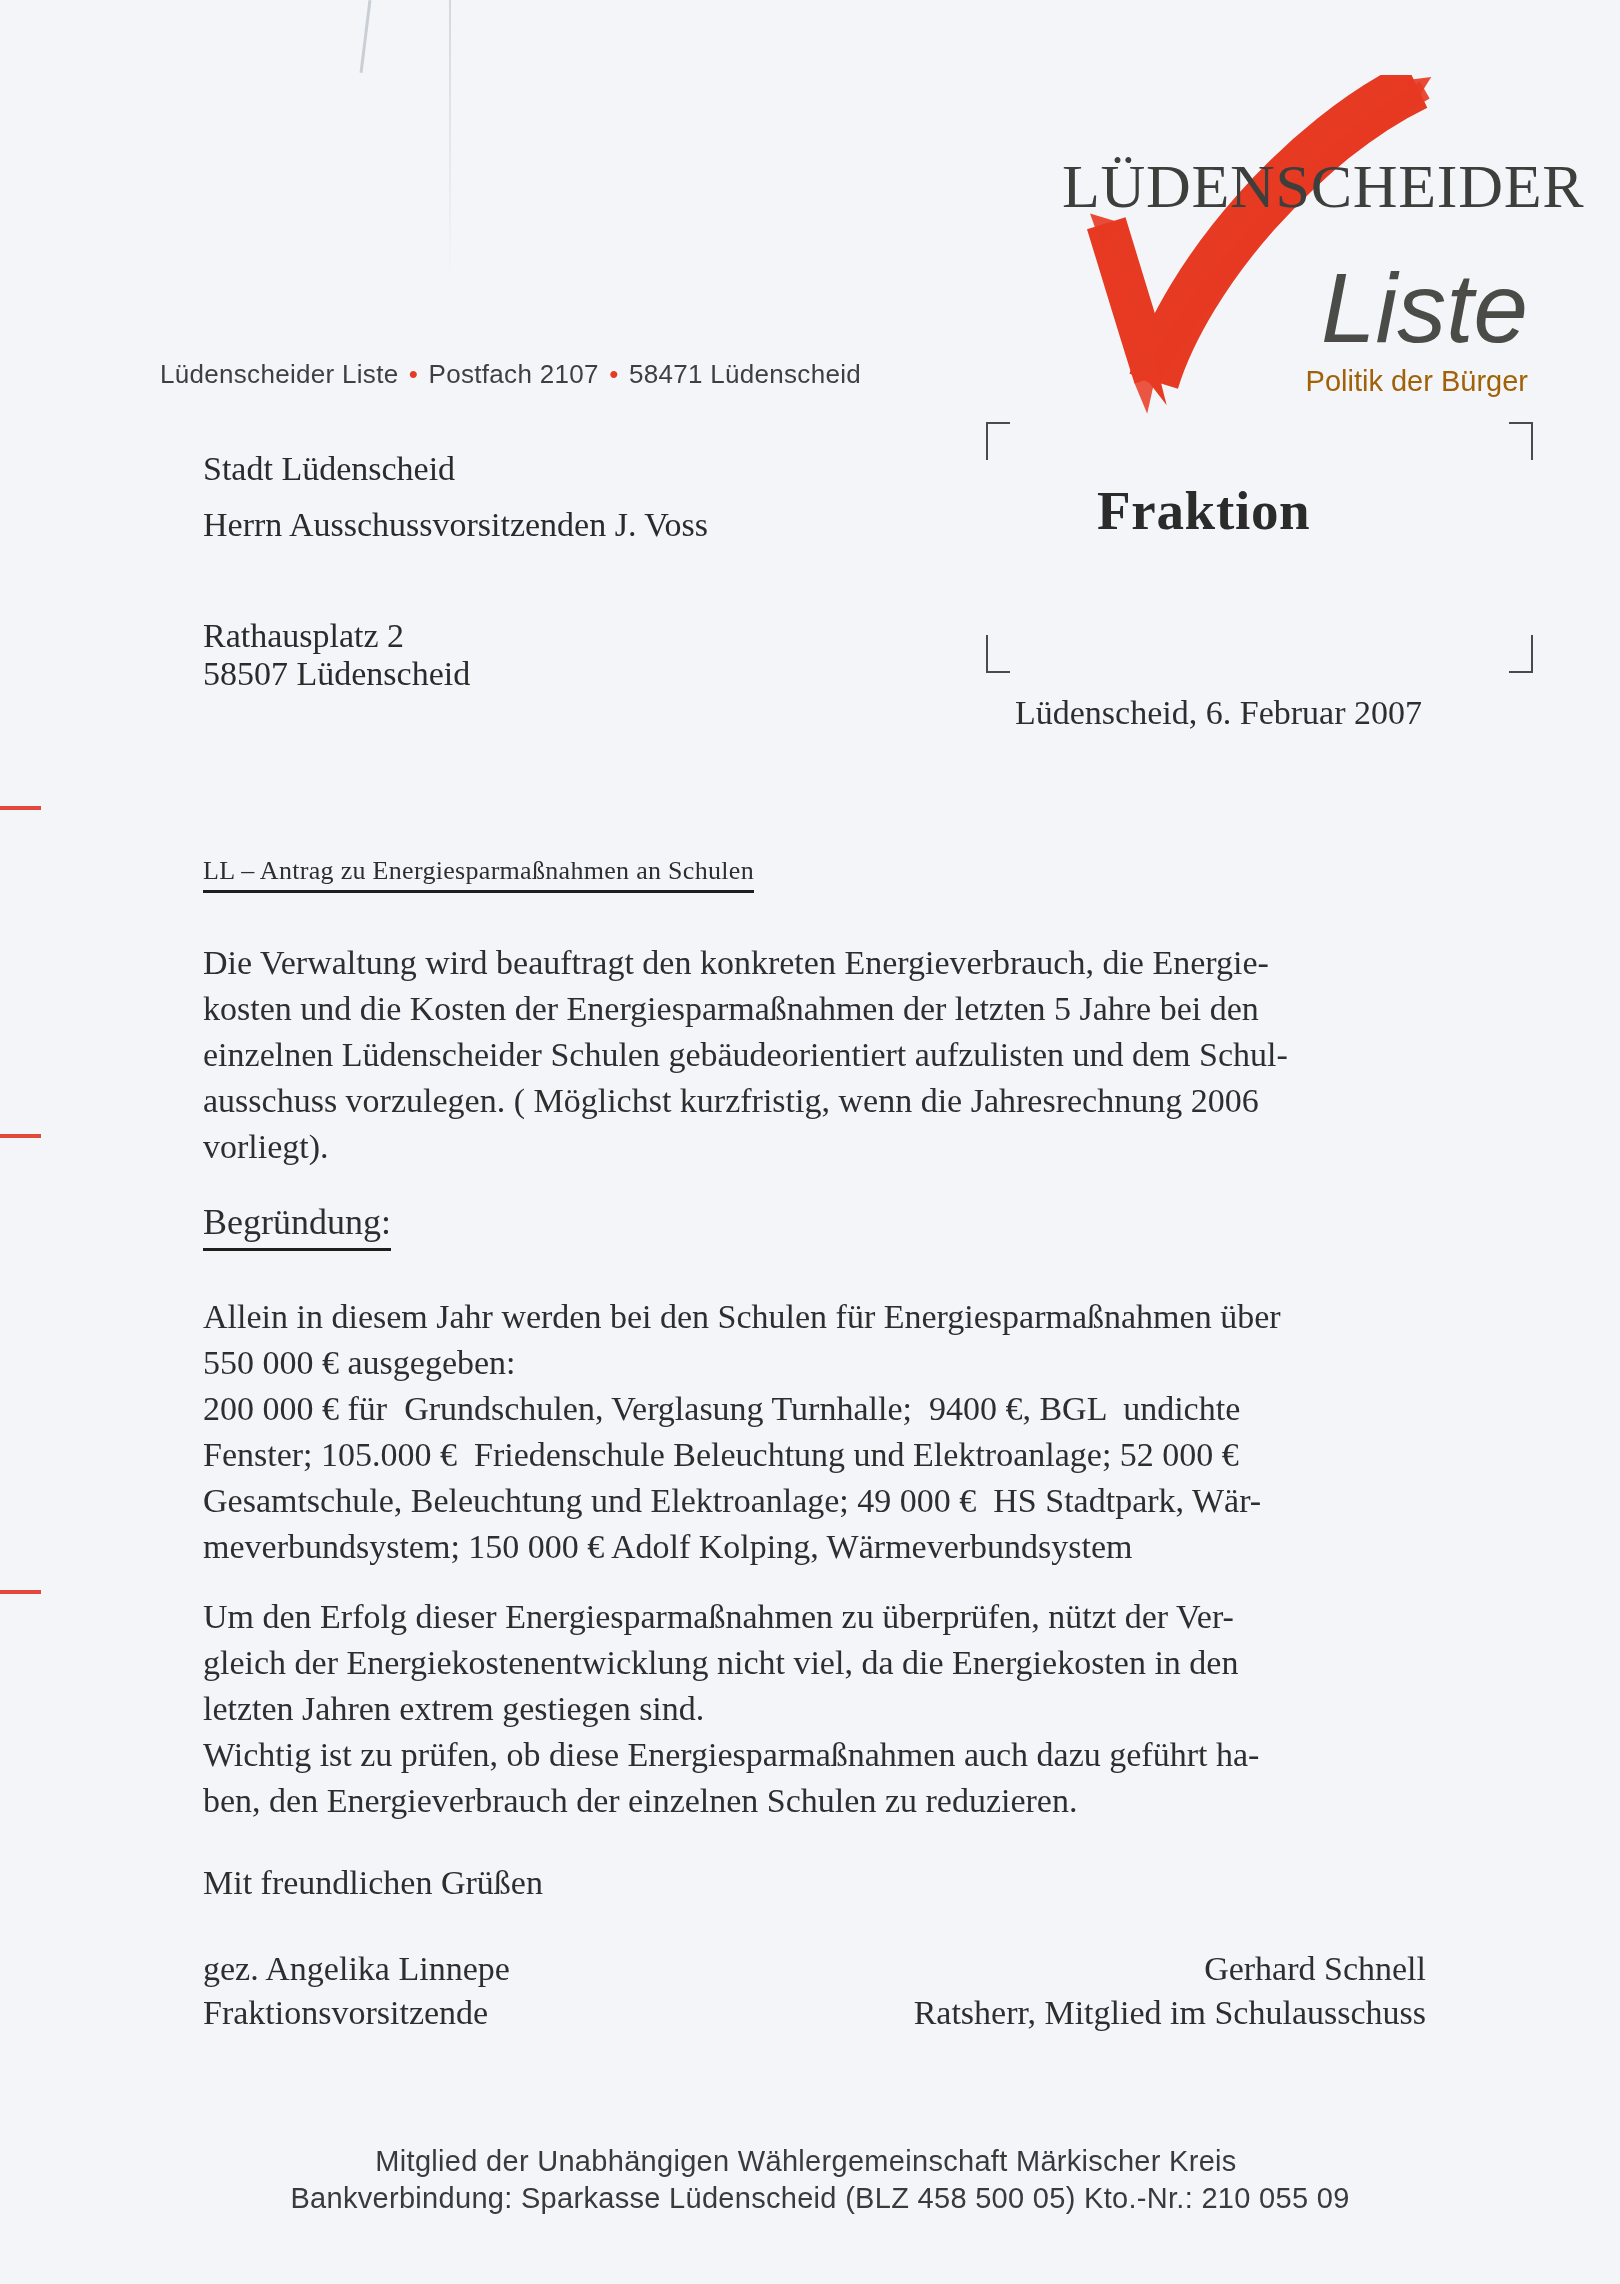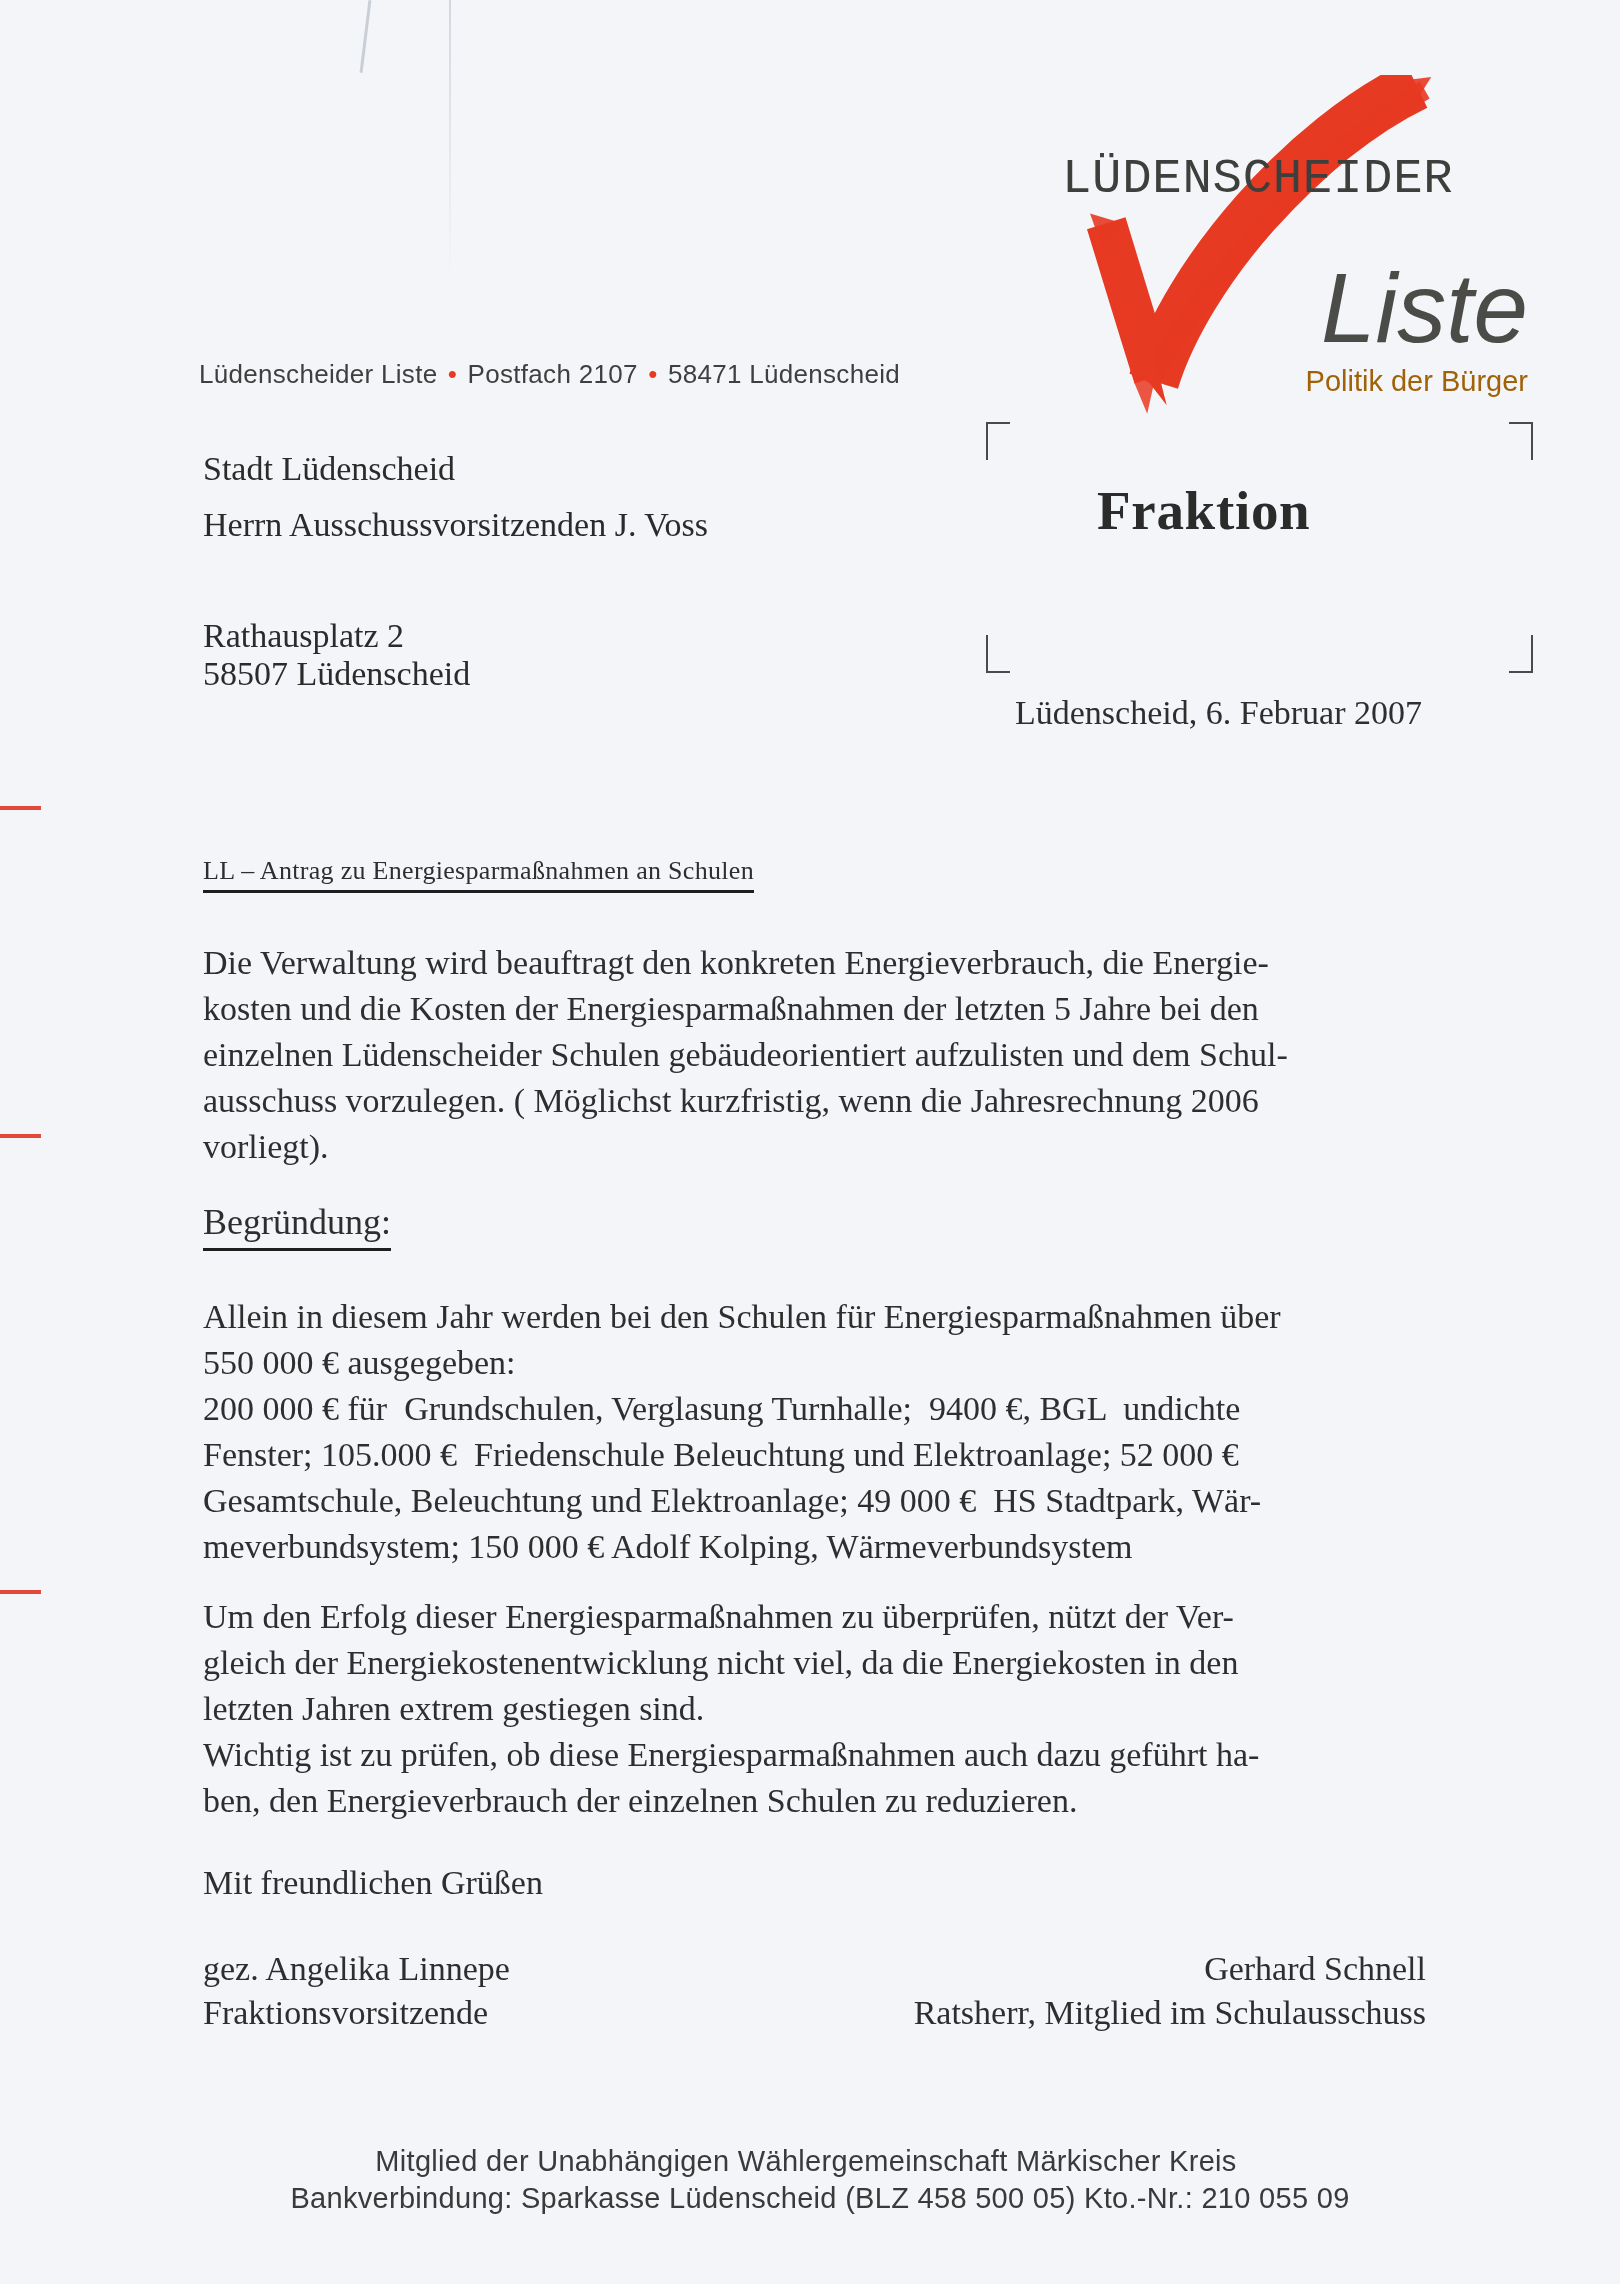--- a/index.html
+++ b/index.html
@@ -15,28 +15,28 @@
   .scan-mark-v{position:absolute;left:449px;top:0;width:2px;height:280px;
     background:linear-gradient(#9aa0aa,rgba(154,160,170,0));opacity:.35;}
   .scan-mark-s{position:absolute;left:364px;top:0;width:2.6px;height:73px;
     background:#8a909c;opacity:.38;transform:rotate(7deg);}
   .fold-mark{position:absolute;left:0;width:41px;height:3.9px;background:#e2493a;}
   .fold-1{top:806px}.fold-2{top:1134px}.fold-3{top:1590px}
 
   
   .sender-line{position:absolute;left:160px;top:359px;
     font-family:"Liberation Sans",sans-serif;font-size:26px;color:#3f3f3f;
-    letter-spacing:0.3px;white-space:nowrap;margin-left:39px;}
+    letter-spacing:0.3px;white-space:nowrap;}
   .sender-line .dot{color:#e73a22;margin:0 10.4px;font-size:26px;}
 
   
   .logo{position:absolute;left:1041px;top:72px;width:514px;height:355px;}
   .logo-check{position:absolute;left:9.8px;top:3.3px;width:390px;height:342px;}
   .logo-top{position:absolute;left:21px;top:79px;
-    font-family:Liberation Mono, monospace;font-size:49px;color:#3e3e3c;
+    font-family:Liberation Serif, serif;font-size:62px;color:#3e3e3c;
     letter-spacing:0.7px;white-space:nowrap;}
   .logo-main{position:absolute;right:27px;top:187px;
     font-family:"Liberation Sans",sans-serif;font-style:italic;
     font-size:98px;line-height:98px;color:#4b4b48;}
   .logo-tagline{position:absolute;right:27px;top:293px;
     font-family:"Liberation Sans",sans-serif;font-size:29px;color:#a16207;}
 
   
   .recipient{position:absolute;left:203px;top:0;font-size:34px;color:#2b2b2b;}
   .r-line{position:absolute;left:0;white-space:nowrap;}

